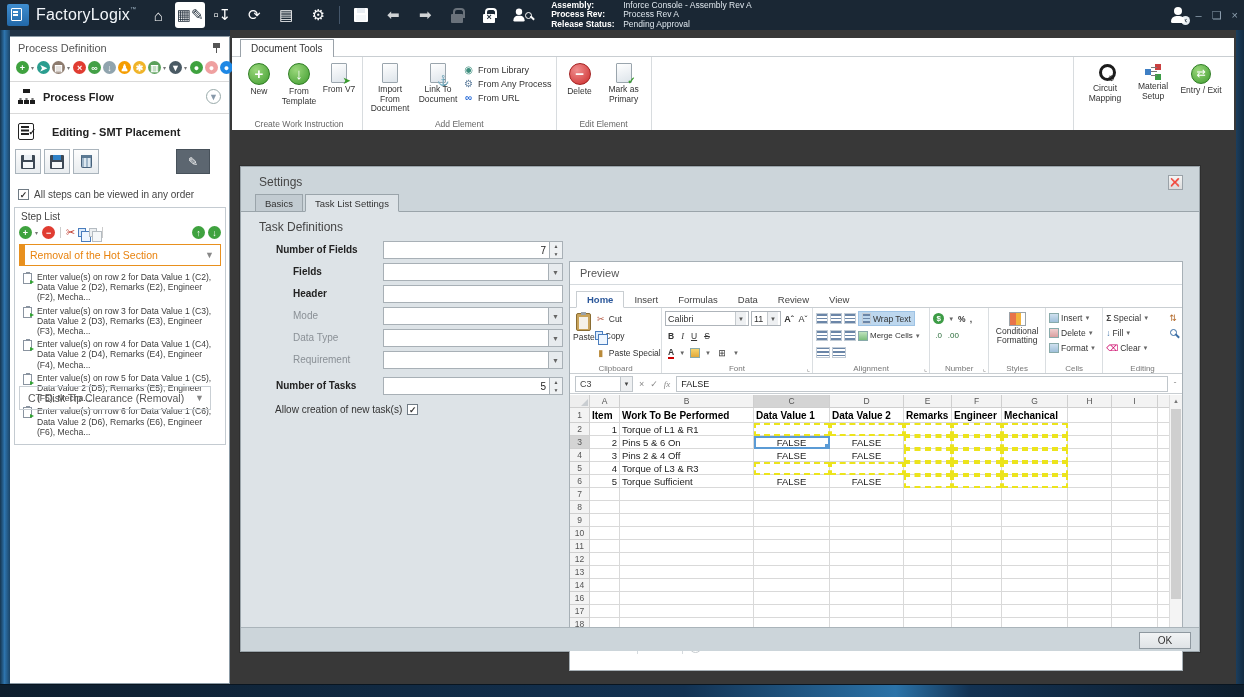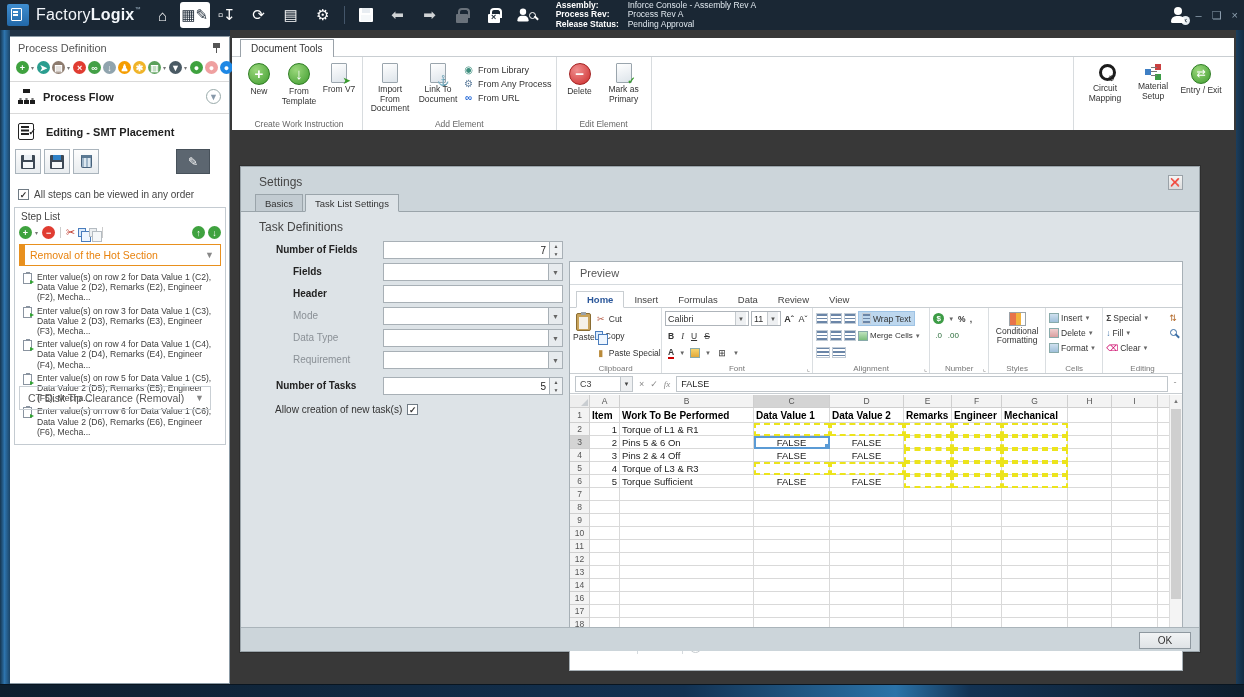--- a/index.html
+++ b/index.html
@@ -6,21 +6,21 @@
   html,body { width:1244px; height:697px; overflow:hidden; }
   body { font-family:"Liberation Sans", sans-serif; }
   #app { position:relative; width:1244px; height:697px; background:#203245; overflow:hidden; }
 
   
   .titlebar { position:absolute; left:0; top:0; width:1244px; height:30px; background:#1a2734; display:flex; align-items:center; color:#fff; }
   .logo-box { width:22px; height:22px; margin-left:7px; background:linear-gradient(#3f8ed0,#2268a8); border-radius:2px; position:relative; }
   .logo-box::before { content:''; position:absolute; left:4px; top:4px; width:9px; height:11px; border:1.5px solid #fff; border-radius:1px; }
   .logo-box::after { content:''; position:absolute; left:6px; top:7px; width:5px; height:2px; background:#fff; box-shadow:0 3px 0 #fff; }
   .logo-text { font-size:16px; margin-left:7px; letter-spacing:.2px; color:#f2f6fa; }
-  .logo-text b { font-weight:bold; }
+  .logo-text b { font-weight:normal; }
   .logo-tm { font-size:6px; vertical-align:top; color:#9fb4c4; }
   .tb-ico { width:30px; height:26px; display:inline-flex; align-items:center; justify-content:center; font-size:15px; color:#fefefe; margin:0 1px; flex:none; }
   .tb-ico.active { background:#fff; border-radius:3px; color:#1a2734; }
   .tb-sep { width:1px; height:18px; background:#44566a; margin:0 5px; flex:none; }
   .tb-dim { opacity:.35; }
   .lockic { position:relative; width:12px; height:9px; background:#fff; border-radius:1px; margin-top:6px; }
   .lockic::before { content:''; position:absolute; top:-6px; left:2px; width:8px; height:8px; border:2px solid #fff; border-bottom:none; border-radius:4px 4px 0 0; }
   .lockx::after { content:'\00d7'; position:absolute; left:0; top:-2px; width:12px; text-align:center; font-size:9px; font-weight:bold; color:#1a2734; }
   .personic { position:relative; width:16px; height:16px; }
   .personic::before { content:''; position:absolute; left:4px; top:0; width:8px; height:8px; border-radius:50%; background:#fff; }
@@ -47,21 +47,21 @@
   .pinic::after { content:''; position:absolute; left:4px; top:5px; width:1px; height:5px; background:#555; }
   .mini-row { position:absolute; left:6px; top:24px; right:6px; display:flex; align-items:center; gap:2px; }
   .mini { width:13px; height:13px; border-radius:50%; color:#fff; font-size:9px; font-weight:bold; display:inline-flex; align-items:center; justify-content:center; flex:none; }
   .mini-caret { font-size:6px; color:#777; margin-right:1px; }
   .lp-line { position:absolute; left:0; right:0; height:1px; background:#d9d9d9; }
   .orgchart { position:relative; width:17px; height:15px; flex:none; }
   .orgchart::before { content:''; position:absolute; top:0; left:5px; width:7px; height:4px; background:#1c1c1c; }
   .orgchart::after { content:''; position:absolute; bottom:0; left:0; width:5px; height:4px; background:#1c1c1c; box-shadow:6px 0 0 #1c1c1c, 12px 0 0 #1c1c1c, 0 -3px 0 -1.4px #1c1c1c, 6px -3px 0 -1.4px #1c1c1c, 12px -3px 0 -1.4px #1c1c1c; }
   .flow-row { position:absolute; left:8px; top:52px; right:8px; display:flex; align-items:center; gap:8px; font-weight:bold; font-size:11px; color:#222; }
   .circ-down { margin-left:auto; width:15px; height:15px; border:1px solid #9aa; border-radius:50%; color:#89a; font-size:9px; display:flex; align-items:center; justify-content:center; }
-  .edit-row { position:absolute; left:8px; top:86px; right:8px; display:flex; align-items:center; gap:12px; font-weight:bold; font-size:11px; color:#222; }
+  .edit-row { position:absolute; left:8px; top:86px; right:8px; display:flex; align-items:center; gap:18px; font-weight:bold; font-size:11px; color:#222; }
   .listpen { position:relative; width:16px; height:17px; border:1.5px solid #222; border-radius:2px; }
   .listpen::before { content:''; position:absolute; left:2px; top:2px; width:8px; height:1.5px; background:#222; box-shadow:0 3.5px 0 #222, 0 7px 0 #222; }
   .listpen::after { content:'\2713'; position:absolute; right:-3px; top:3px; font-size:9px; font-weight:bold; color:#222; }
   .btn-row { position:absolute; left:5px; top:112px; right:5px; height:26px; }
   .lp-btn { position:absolute; top:0; width:26px; height:25px; border:1px solid #aab4bc; background:linear-gradient(#fdfdfd,#e8ecef); display:flex; align-items:center; justify-content:center; }
   .lp-btn.dark { background:#5c6670; border-color:#47515a; color:#fff; font-size:12px; width:34px; }
   .floppy { position:relative; width:14px; height:14px; background:#3d4854; border-radius:1px; }
   .floppy::before { content:''; position:absolute; left:3px; top:0; width:8px; height:5px; background:#e8edf2; }
   .floppy::after { content:''; position:absolute; left:2px; bottom:1px; width:10px; height:6px; background:#f5f8fa; }
   .floppy.imp::before { background:#2f82c8; }

